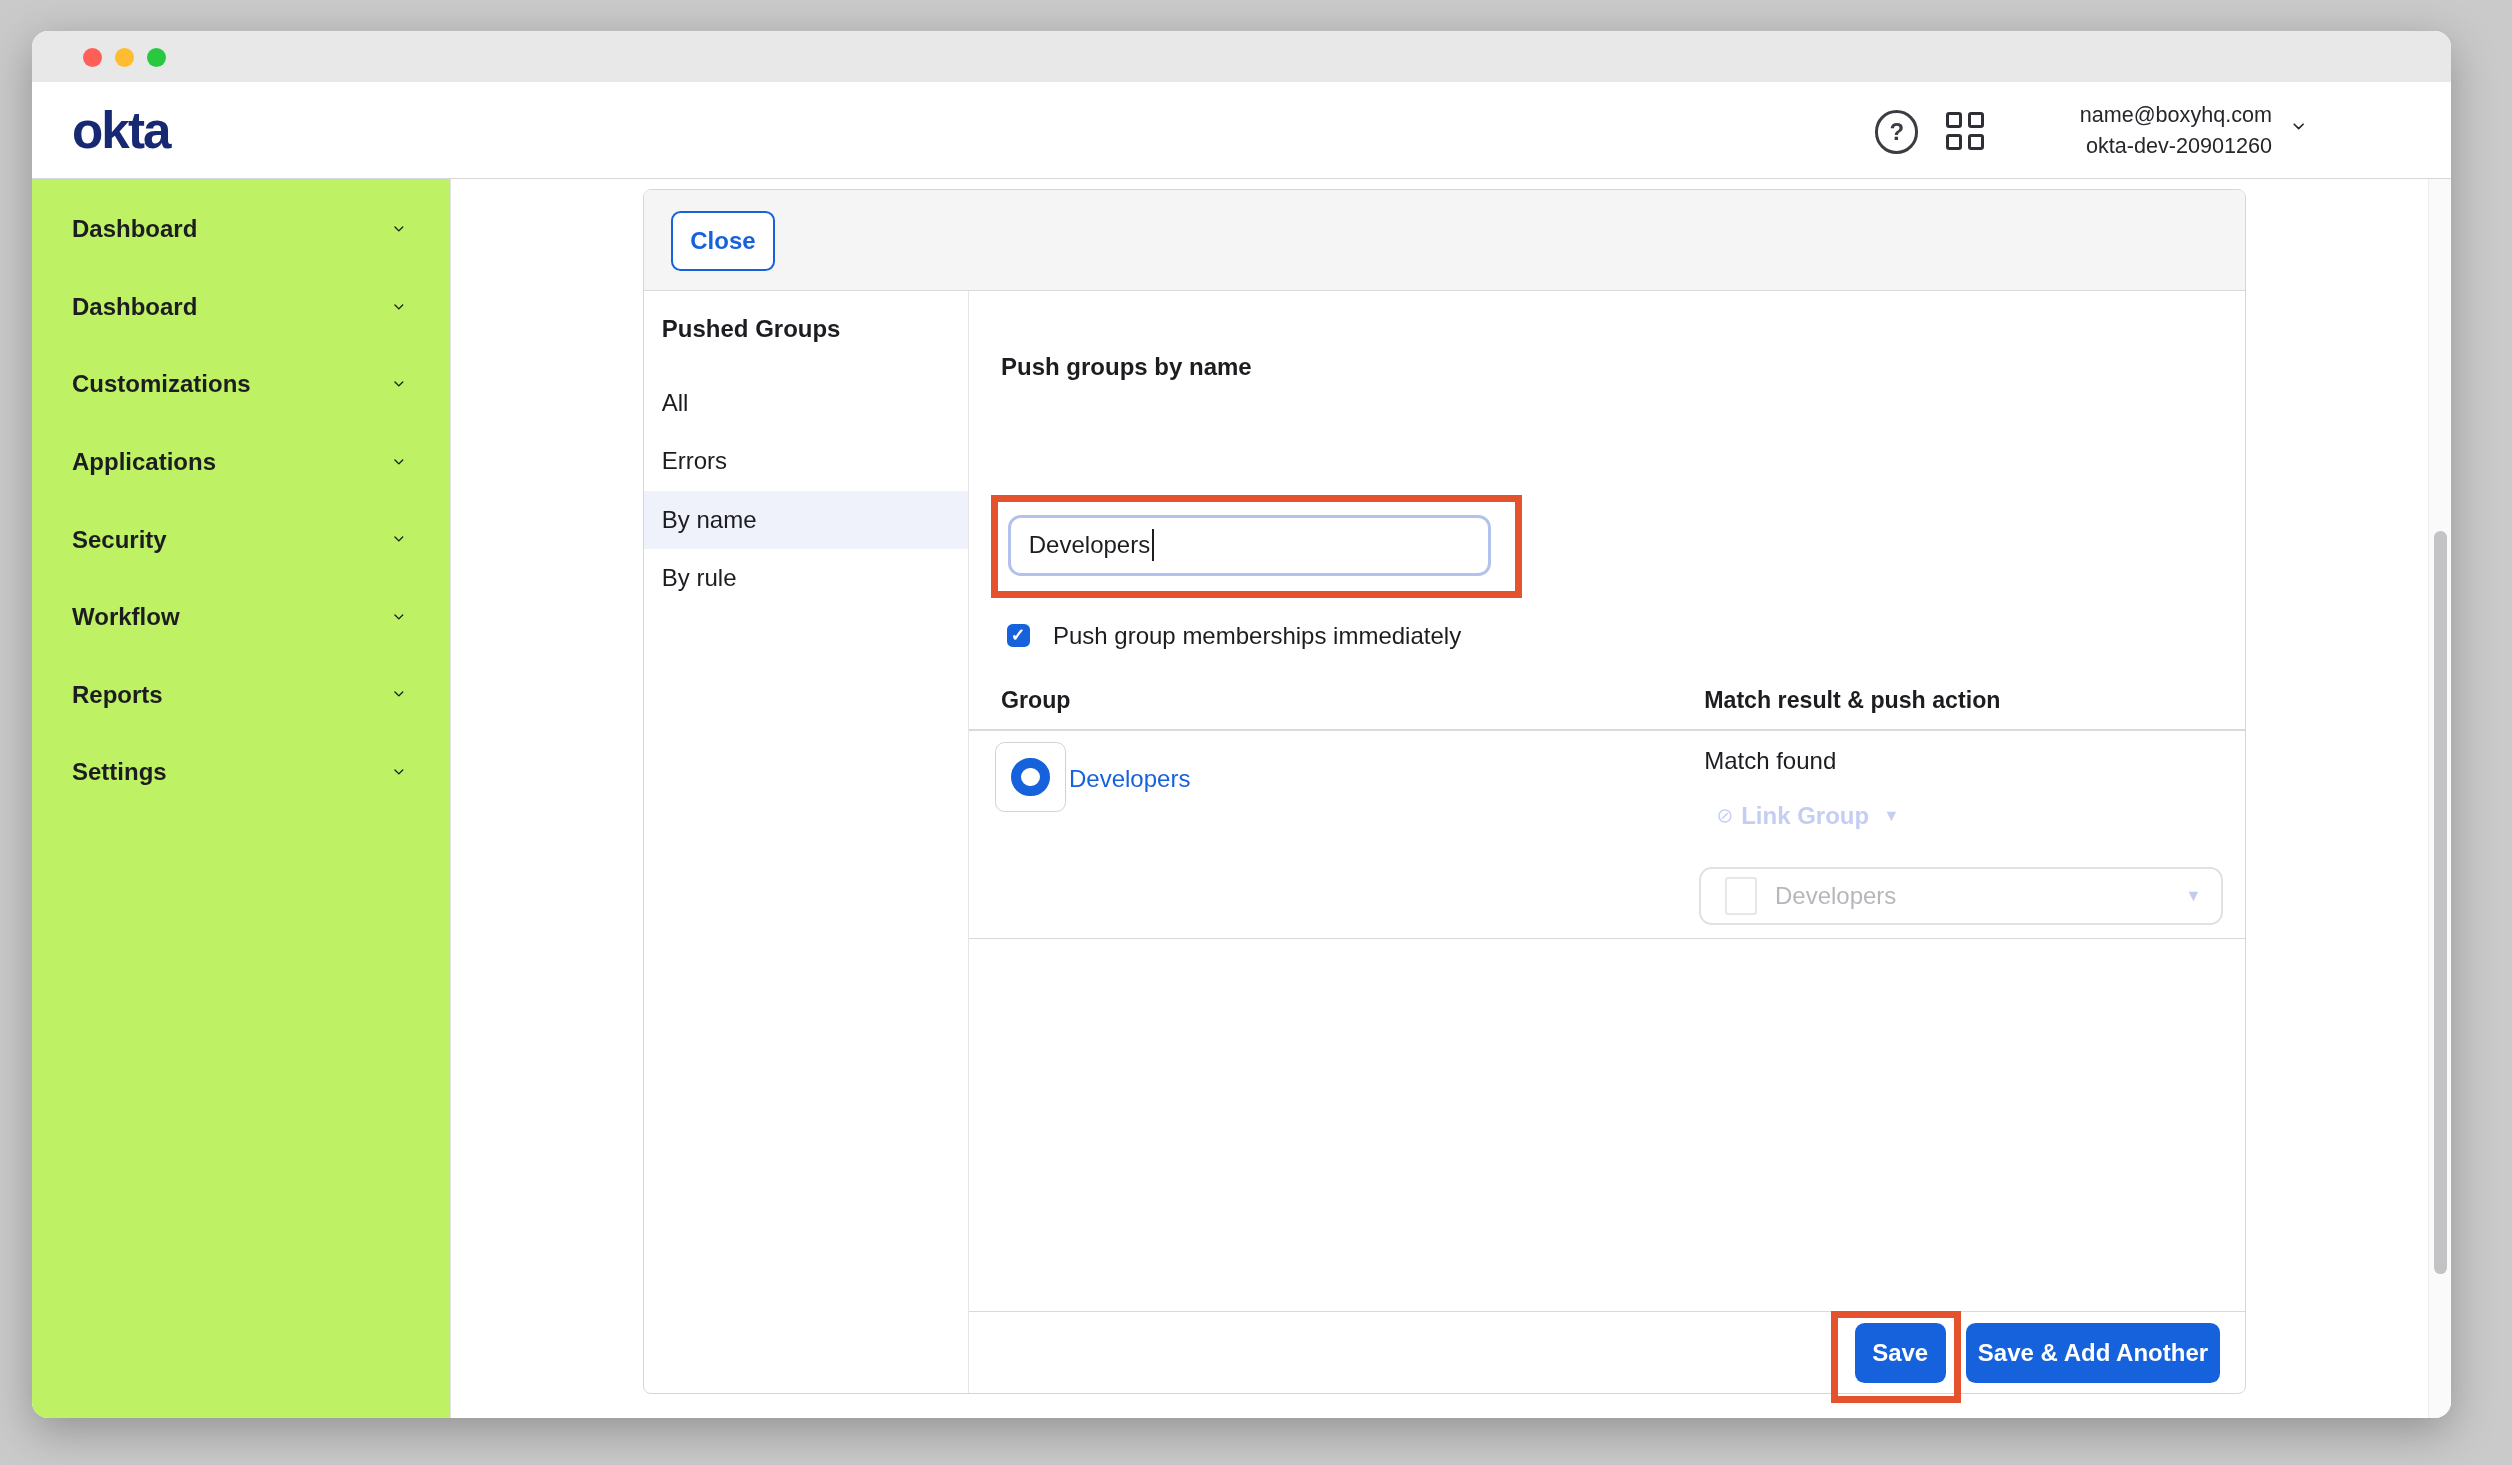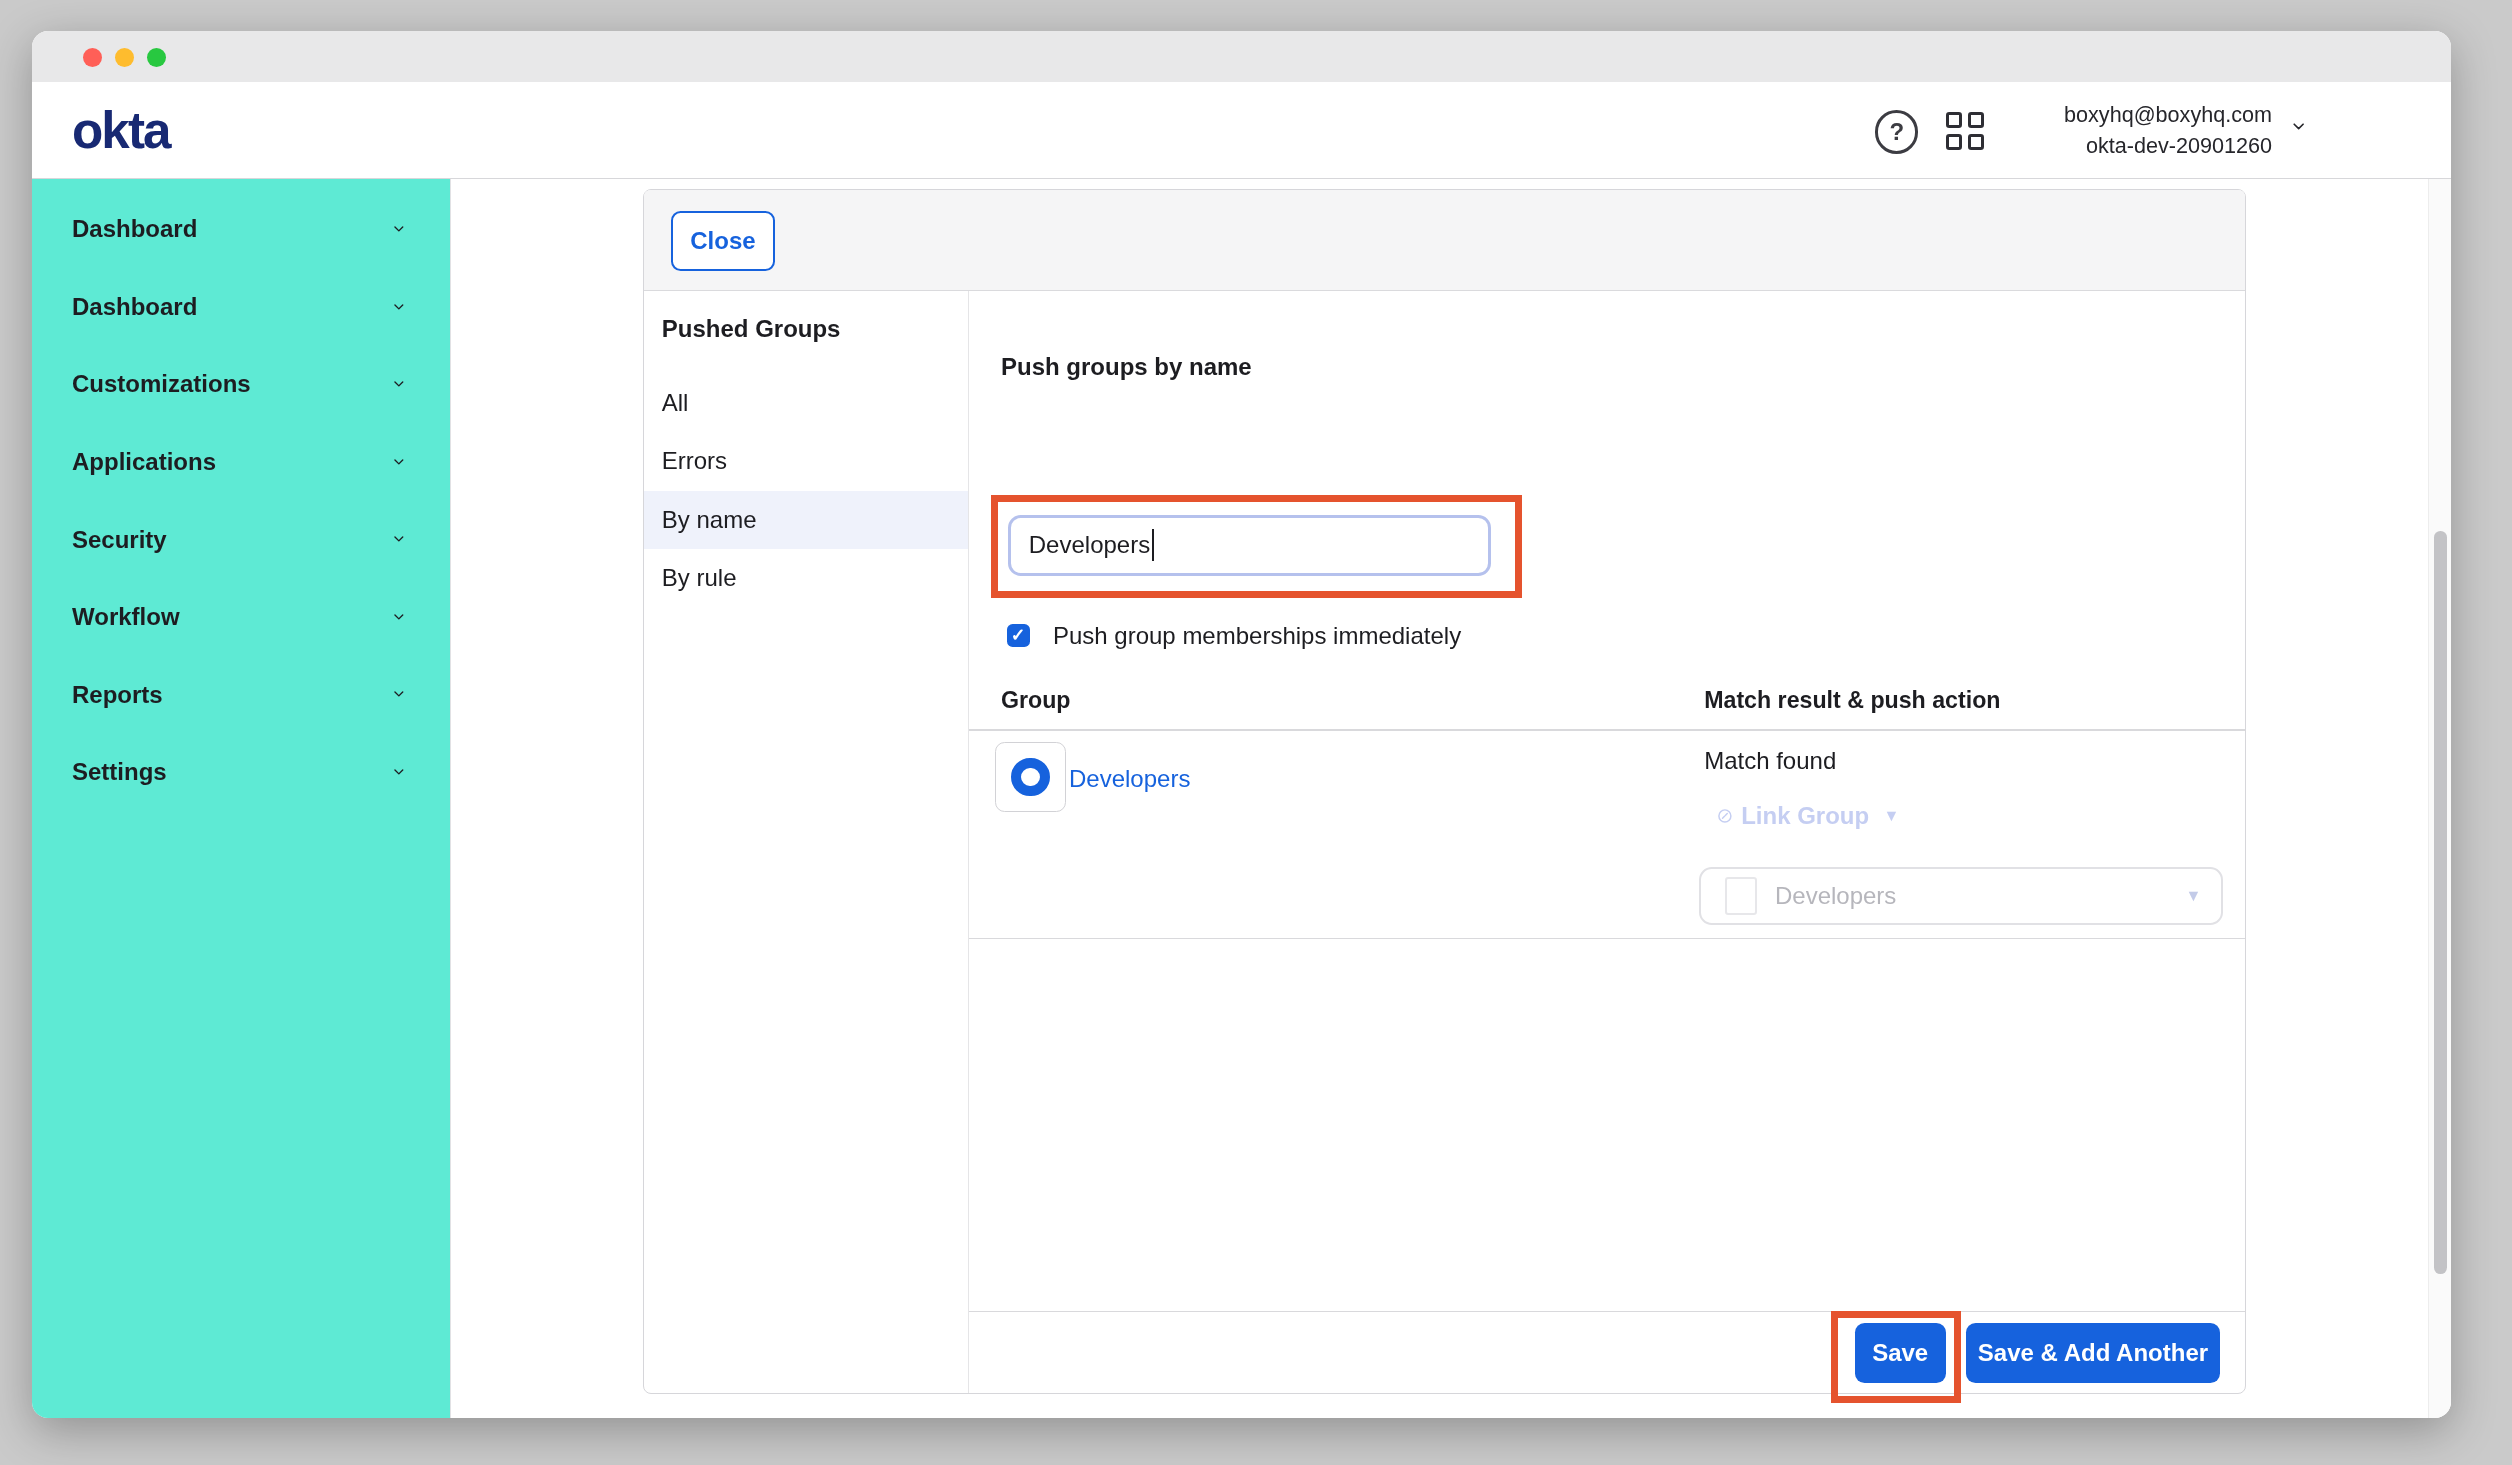--- a/index.html
+++ b/index.html
@@ -43,21 +43,21 @@
   }
   .grid-btn { position:absolute; left:1196rem; top:19rem; width:24rem; height:24rem;
     display:grid; grid-template-columns:1fr 1fr; gap:3.5rem; cursor:pointer; background:transparent; border:none;}
   .grid-btn span { width:10rem; height:10rem; border:2rem solid #2e2e34; border-radius:2rem; }
   .user-menu { position:absolute; right:112rem; top:11rem; text-align:right; cursor:pointer; }
   .user-menu .line { font-size:13.5rem; line-height:19.5rem; color:#26262b; }
   .user-caret { position:absolute; right:92rem; top:26rem; }
   
   .sidebar {
     position:absolute; left:0; top:92.5rem; bottom:0; width:262rem;
-    background:#5eead4; border-right:1rem solid #e1e1e4; padding-top:7rem;
+    background:#bef264; border-right:1rem solid #e1e1e4; padding-top:7rem;
   }
   .side-item {
     height:48.5rem; display:flex; align-items:center; justify-content:space-between;
     padding:0 29rem 0 25rem; cursor:pointer;
   }
   .side-item .lbl { font-size:15rem; font-weight:bold; color:#1d1d21; }
   
   .content { position:absolute; left:263rem; top:92.5rem; right:14.5rem; bottom:0; background:#fff; }
   .scrollbar {
     position:absolute; right:0; top:92.5rem; bottom:0; width:14.5rem;
@@ -160,21 +160,21 @@
     <button class="help-btn">?</button>
 
     <button class="grid-btn">
       <span></span>
         <span></span>
       <span></span>
         <span></span>
     </button>
 
     <div class="user-menu">
-      <div class="line">boxyhq@boxyhq.com</div>
+      <div class="line">name@boxyhq.com</div>
       <div class="line">okta-dev-20901260</div>
     </div>
     <svg class="user-caret" width="11.3" height="7.3" viewBox="0 0 14 9">
       <polyline points="1.5,1.5 7,7 12.5,1.5" fill="none" stroke="#26262b" stroke-width="2" stroke-linecap="round" stroke-linejoin="round"></polyline>
     </svg>
   </div>
 
   <nav class="sidebar">
     <div class="side-item">
       <span class="lbl">Dashboard</span>

